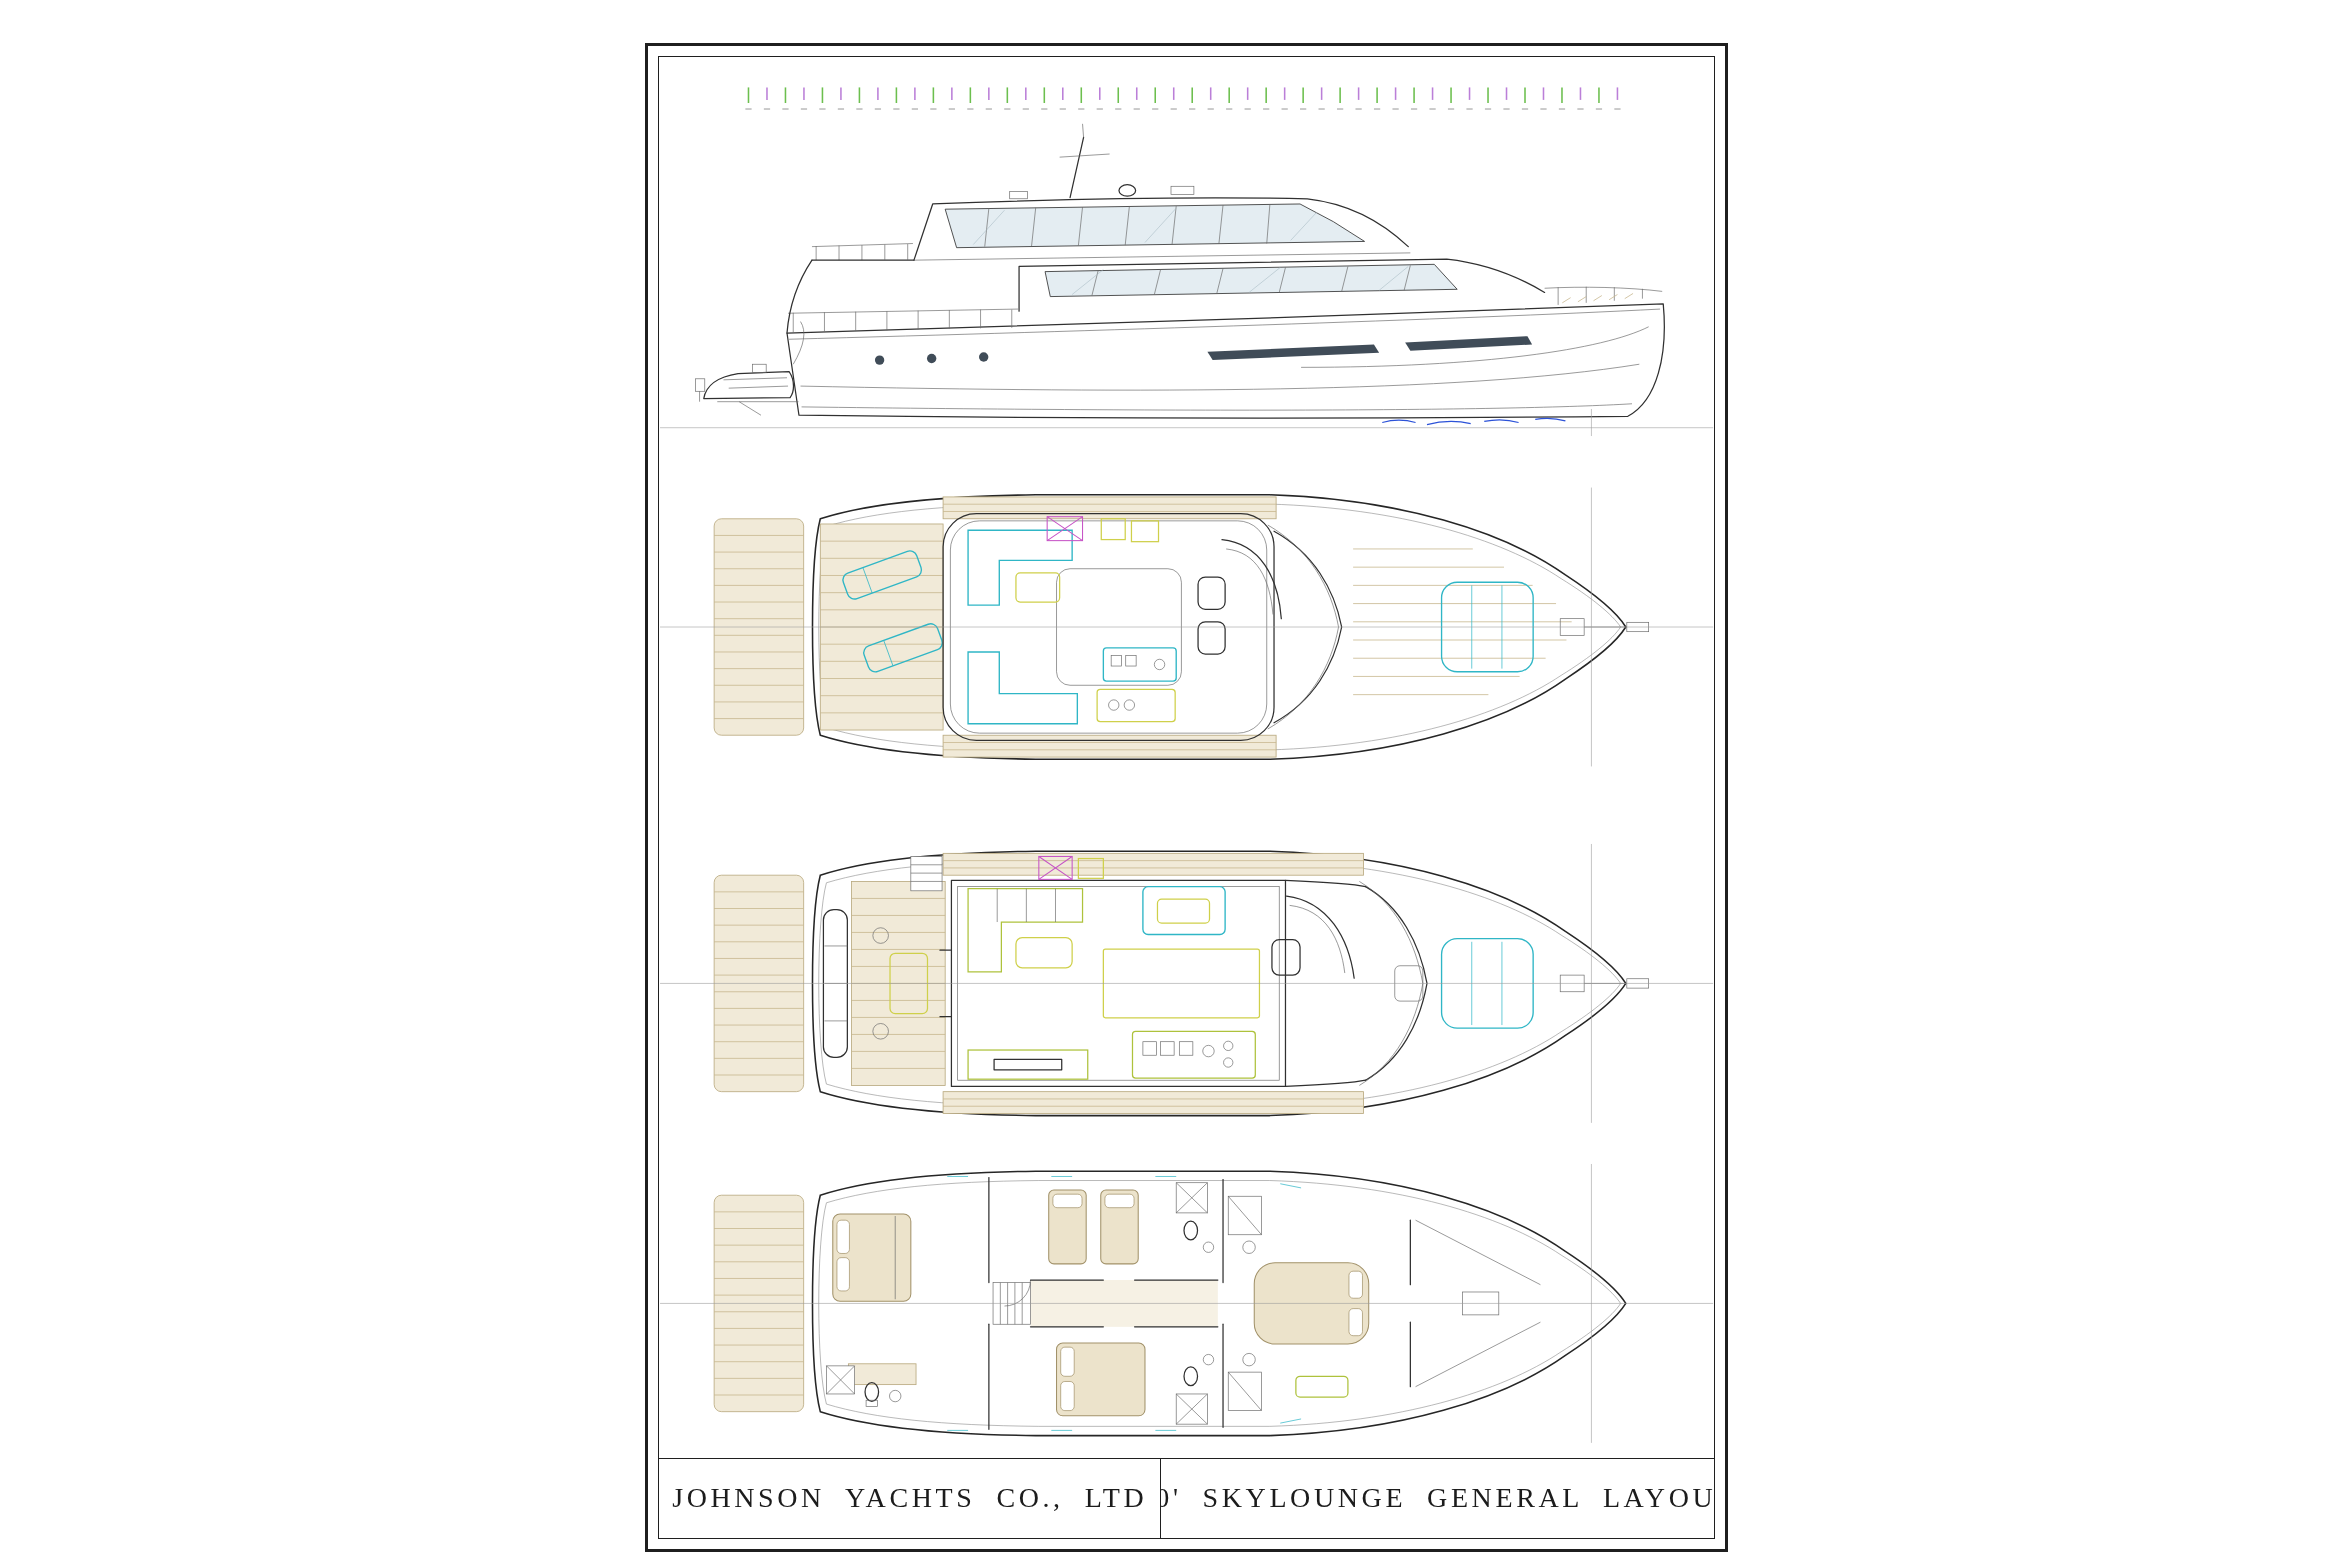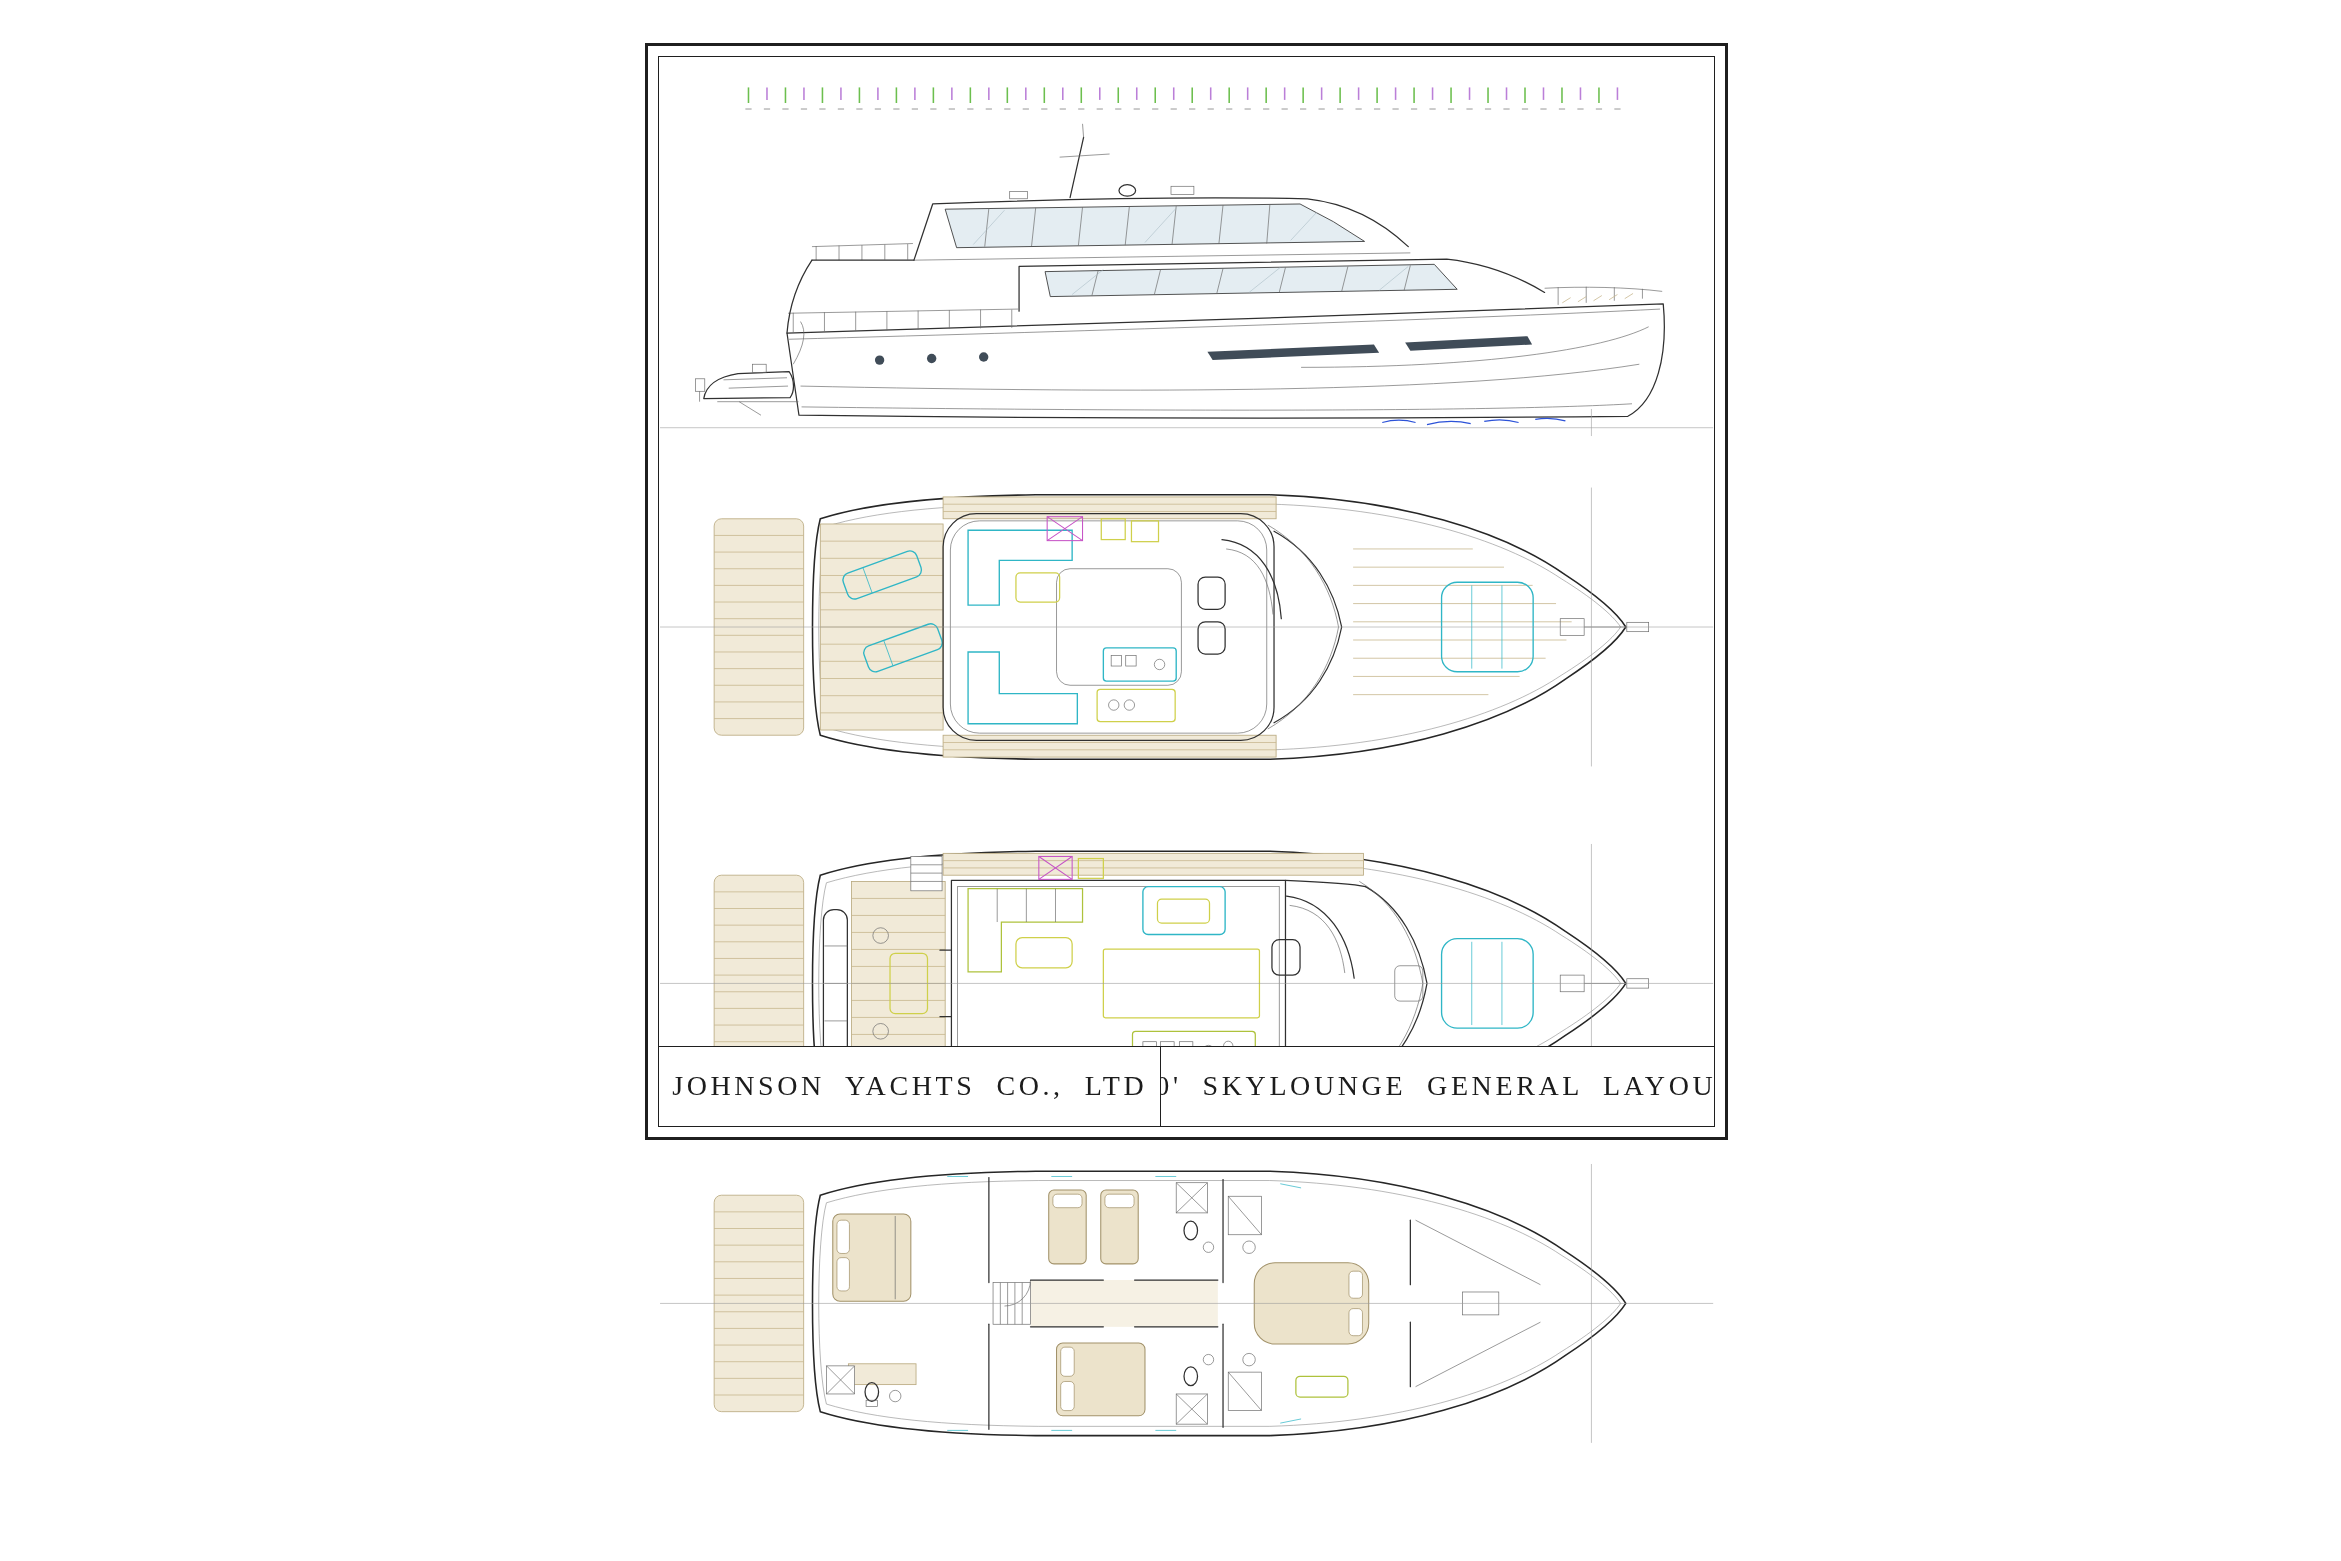--- a/index.html
+++ b/index.html
@@ -1,18 +1,18 @@
 <!DOCTYPE html>
 <html style="font-size:8.3px"><head>
 <meta charset="utf-8">
 <style>
   html,body{margin:0;padding:0;width:2342px;height:1561px;background:#ffffff;overflow:hidden;
     font-family:"Liberation Serif", serif;}
   #art{position:absolute;left:0;top:0;width:2342px;height:1561px;z-index:1;}
-  .sheet{position:absolute;left:645px;top:43px;width:1083px;height:1097px;
+  .sheet{position:absolute;left:645px;top:43px;width:1083px;height:1509px;
     border:3.1px solid #1f1f1f;box-sizing:border-box;z-index:2;pointer-events:none;}
   .inner{position:absolute;left:10.4px;top:10.4px;right:10.4px;bottom:10.4px;border:1px solid #1f1f1f;}
   .titleblock{position:absolute;left:0;right:0;bottom:0;height:79px;border-top:1px solid #1f1f1f;
     display:flex;background:#fff;}
   .cell{display:flex;align-items:center;justify-content:center;white-space:nowrap;overflow:hidden;}
   .cell.left{width:47.5%;border-right:1px solid #1f1f1f;}
   .cell.right{flex:1;}
   .cell span{font-size:28px;color:#1c1c1c;letter-spacing:3.6px;word-spacing:10.4px;}
 
   

